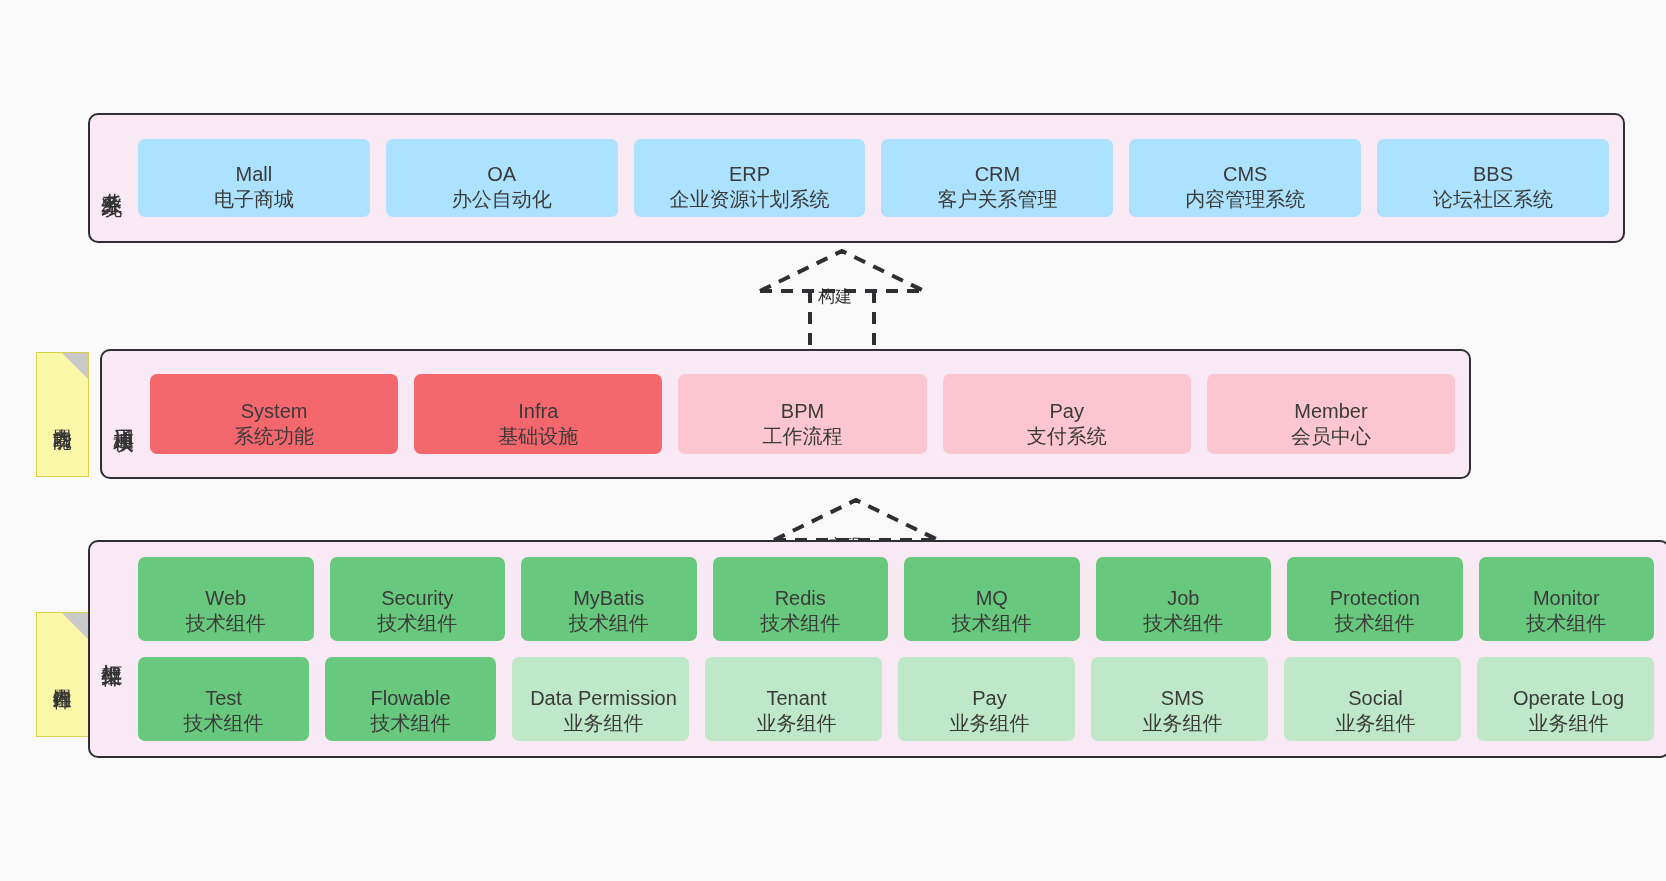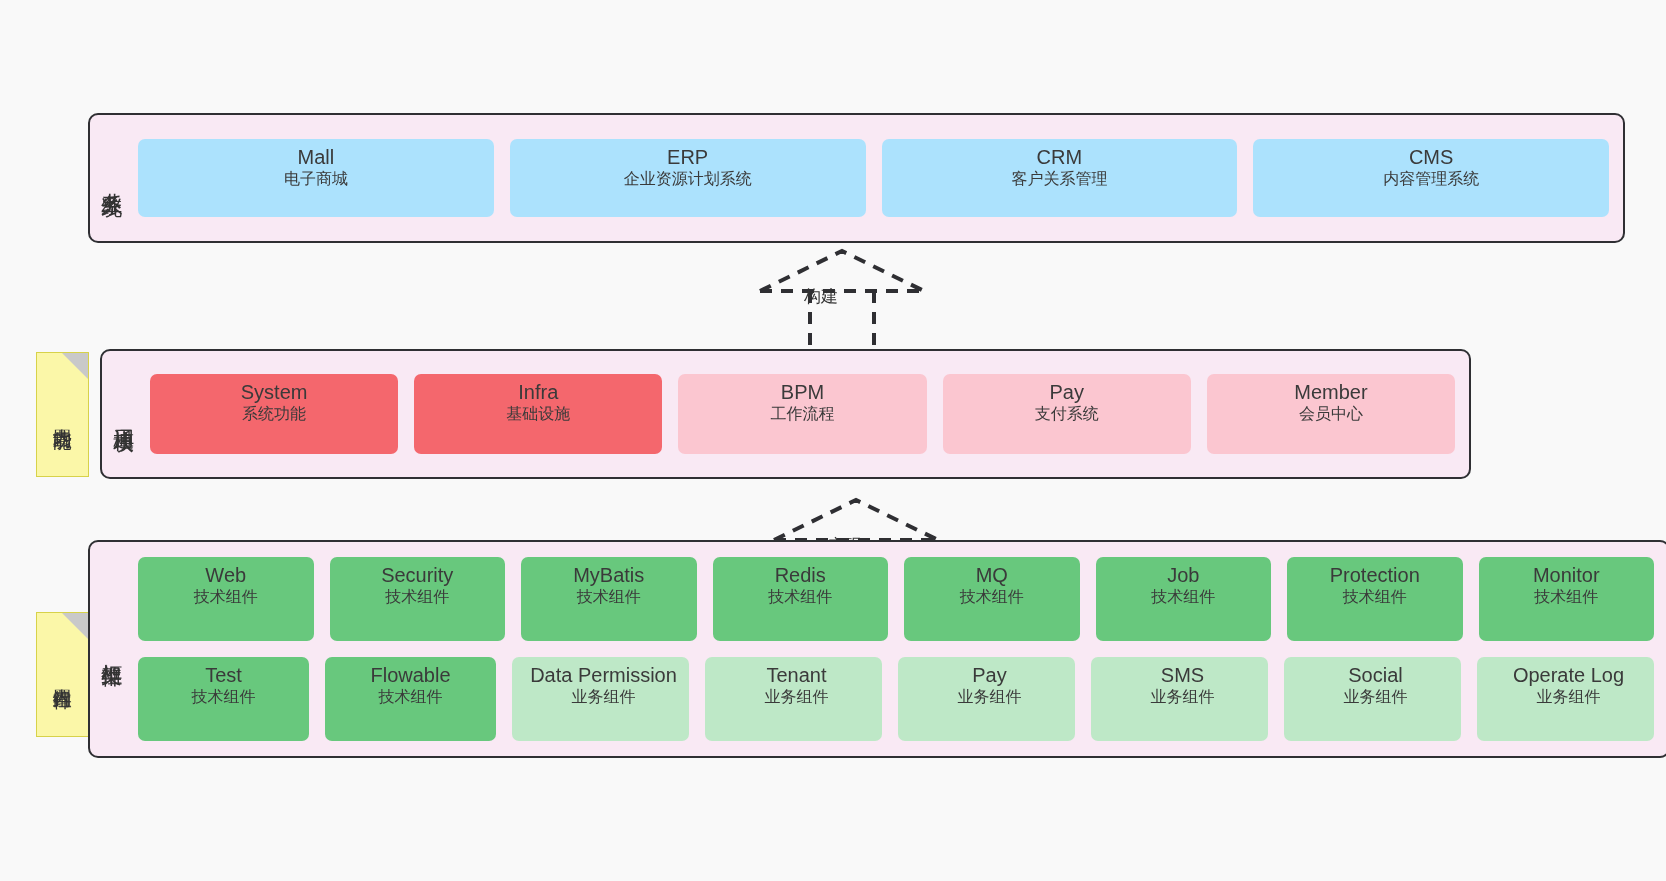--- a/index.html
+++ b/index.html
@@ -65,29 +65,29 @@
   }
 
   
   .node {
     flex: 1 1 0;
     box-sizing: border-box;
     border-radius: 7px;
     display: flex;
     flex-direction: column;
     align-items: center;
-    justify-content: flex-start;
+    justify-content: flex-end;
     text-align: center;
     color: #3a3a3a;
     line-height: 1.22;
     padding: 6px 4px;
     user-select: none;
   }
   .node .t1 { font-size: 20px; }
-  .node .t2 { font-size: 16px; }
+  .node .t2 { font-size: 20px; }
 
   .node.blue        { background: #ace2fd; }
   .node.red         { background: #f4676d; }
   .node.pink        { background: #fbc6d0; }
   .node.green       { background: #68c87d; }
   .node.greenlight  { background: #bee8c7; padding-left: 10px; }
 
   
   #layer-business {
     left: 88px;  top: 113px;  width: 1537px; height: 130px;
@@ -145,48 +145,56 @@
   .connector svg { display: block; overflow: visible; }
   .connector-label {
     position: absolute;
     font-size: 17px;
     color: #333333;
     background: transparent;
     white-space: nowrap;
     user-select: none;
   }
   #connector-build  { left: 752px; top: 243px; width: 180px; height: 106px; }
-  #connector-build .connector-label  { left: 52px; top: 42px; }
+  #connector-build .connector-label  { left: 66px; top: 42px; }
   #connector-impl   { left: 766px; top: 480px; width: 180px; height: 106px; margin-top: 12px; }
   #connector-impl  .connector-label  { left: 62px; top: 42px; }
 </style>
 </head>
 <body>
 
 <div class="canvas">
 
   <div class="layer" id="layer-business">
     <div class="layer-title">业务系统</div>
     <div class="layer-body">
       <div class="row">
         <div class="node blue">
           <span class="t1">Mall</span>
           <span class="t2">电子商城</span>
         </div>
         <div class="node blue">
+          <span class="t1">OA</span>
+          <span class="t2">办公自动化</span>
+        </div>
+        <div class="node blue">
           <span class="t1">ERP</span>
           <span class="t2">企业资源计划系统</span>
         </div>
         <div class="node blue">
           <span class="t1">CRM</span>
           <span class="t2">客户关系管理</span>
         </div>
         <div class="node blue">
           <span class="t1">CMS</span>
           <span class="t2">内容管理系统</span>
+        </div>
+        <div class="node blue">
+          <span class="t1">BBS</span>
+          <span class="t2">论坛社区系统</span>
         </div>
       </div>
     </div>
   </div>
 
   <div class="connector" id="connector-build">
     <svg width="180" height="106" viewBox="0 0 180 106" aria-hidden="true">
 
       <path d="M 8 48 L 90 8 L 172 48" fill="none" stroke="#2f2f33" stroke-width="4" stroke-dasharray="12 9" stroke-linecap="butt"></path>
       <path d="M 8 48 L 172 48" fill="none" stroke="#2f2f33" stroke-width="4" stroke-dasharray="12 9"></path>

